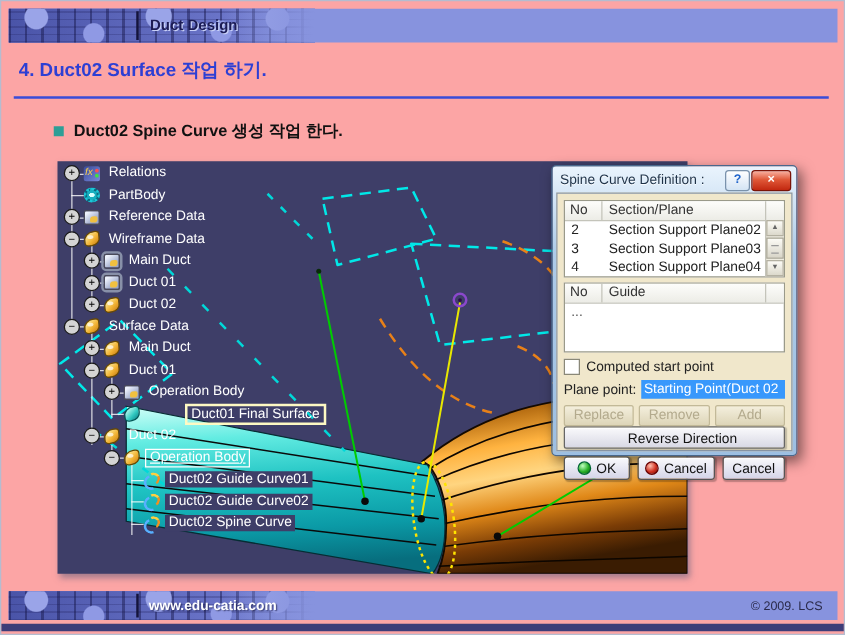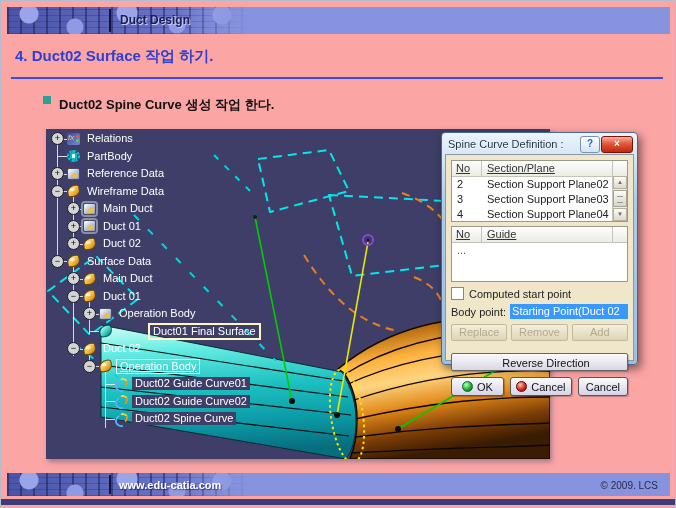--- a/index.html
+++ b/index.html
@@ -22,21 +22,21 @@
       linear-gradient(90deg,#4a54a8,#6a74c8 70%,#8793de);}
   .banner-fade{position:absolute;left:0;top:0;height:100%;width:245px;
     background:linear-gradient(90deg,transparent 70%,#8793de 100%);}
   .banner-divider{position:absolute;left:102px;top:2px;bottom:2px;width:2px;background:#14143c;}
   .banner-text{position:absolute;left:113px;top:0;line-height:27px;font-size:12px;font-weight:bold;
     color:#1c1c55;text-shadow:1px 1px 0 #c8d0f8;}
 
   
   .page-title{position:absolute;left:14px;top:46px;font-size:15px;font-weight:bold;color:#2d3fd4;}
   .title-rule{position:absolute;left:10px;top:76px;width:652px;height:2px;background:#3a4cd8;}
-  .bullet-row{position:absolute;left:42px;top:95px;display:flex;align-items:flex-start;}
+  .bullet-row{position:absolute;left:42px;top:95px;display:flex;align-items:center;}
   .bullet-sq{width:8px;height:8px;background:#2e9e96;margin-right:8px;flex:none;}
   .bullet-text{font-size:13px;font-weight:bold;color:#111;}
 
   
   .viewport{position:absolute;left:45px;top:128px;width:504px;height:330px;background:#3e3e68;
     overflow:hidden;box-shadow:2px 3px 5px rgba(90,90,120,.55);}
   .scene{position:absolute;left:0;top:0;}
 
   
   .tree{position:absolute;left:0;top:1px;width:280px;font-size:11px;color:#fff;}
@@ -89,21 +89,21 @@
   .dlg-close{position:absolute;right:4px;top:3px;width:30px;height:15px;border:1px solid #7a1408;
     border-radius:3px;background:linear-gradient(#f8b0a0,#e05838 45%,#c22810);color:#fff;font-weight:bold;
     text-align:center;line-height:13px;font-size:10px;cursor:default;}
   .dlg-client{position:absolute;left:3px;right:3px;top:21px;bottom:3px;background:#f0e7cb;
     border:1px solid #8a98a8;padding:5px;box-sizing:border-box;}
 
   .lst{position:relative;background:#fff;border:1px solid #9a9a8a;box-sizing:border-box;}
   .lst.sections{height:62px;margin-bottom:4px;}
   .lst.guides{height:56px;margin-bottom:5px;}
   .lhead{display:flex;height:15px;background:linear-gradient(#fdfdfb,#ecece6);
-    border-bottom:1px solid #c4c4ba;color:#333;text-decoration:underline;}
+    border-bottom:1px solid #c4c4ba;color:#333;}
   .lhead .c1{width:25px;border-right:1px solid #c4c4ba;padding-left:4px;line-height:15px;flex:none;}
   .lhead .c2{flex:1;border-right:1px solid #c4c4ba;padding-left:5px;line-height:15px;}
   .lhead .c3{width:14px;flex:none;}
   .lrow{display:flex;height:15px;color:#222;}
   .lrow .c1{width:25px;padding-left:5px;line-height:15px;flex:none;}
   .lrow .c2{flex:1;padding-left:5px;line-height:15px;}
   .scrollbar{position:absolute;right:0;top:15px;bottom:0;width:14px;background:#efece0;
     border-left:1px solid #c4c4ba;}
   .sbtn{position:absolute;left:0;right:0;height:13px;background:linear-gradient(#fcfbf6,#dcd9cc);
     border:1px solid #b4b1a2;box-sizing:border-box;color:#666;font-size:6px;text-align:center;line-height:11px;}
@@ -114,21 +114,21 @@
   .sthumb::after{content:"";position:absolute;left:3px;right:3px;top:5px;height:5px;
     border-top:1px solid #999;border-bottom:1px solid #999;}
   .guide-body{flex:1;color:#555;padding:1px 0 0 5px;line-height:13px;}
 
   .chk-row{display:flex;align-items:center;margin:3px 0 4px 0;color:#222;}
   .chk-box{width:11px;height:11px;background:#fff;border:1px solid #8a8878;margin-right:5px;flex:none;}
   .sp-row{display:flex;align-items:center;margin-bottom:5px;color:#222;}
   .sp-label{margin-right:4px;flex:none;}
   .sp-value{background:#3898fc;color:#fff;height:15px;line-height:15px;padding:0 2px;
     flex:1;overflow:hidden;white-space:nowrap;}
-  .dis-row{display:flex;gap:4px;margin-bottom:12px;}
+  .dis-row{display:flex;gap:4px;margin-bottom:0;}
   .dis-btn{flex:1;height:17px;line-height:15px;text-align:center;color:#b3aa8d;
     background:linear-gradient(#f4efdd,#ddd5b8);border:1px solid #c2b998;border-radius:2px;box-sizing:border-box;}
   .reverse-btn{display:block;width:100%;height:18px;line-height:16px;text-align:center;color:#111;
     background:linear-gradient(#fafafc,#d8d8e4);border:1px solid #666;border-radius:2px;box-sizing:border-box;
     font-size:11px;font-family:inherit;box-shadow:inset 0 1px 0 #fff,1px 1px 1px rgba(0,0,0,.2);padding-left:19px;}
   .btm-row{display:flex;gap:6px;margin-top:6px;}
   .btm-btn{display:inline-flex;align-items:center;justify-content:center;gap:4px;height:19px;
     background:linear-gradient(#fafafc,#d4d4e8);border:1px solid #555;border-radius:3px;color:#111;
     font-size:11px;font-family:inherit;box-sizing:border-box;box-shadow:inset 0 1px 0 #fff,1px 1px 1px rgba(0,0,0,.25);}
   .btn-ok{width:58px;}.btn-cancel{width:62px;}.btn-preview{width:55px;}
@@ -409,21 +409,21 @@
         </div>
         <div class="guide-body" id="guide-rows">...</div>
       </div>
 
       <div class="chk-row">
         <span class="chk-box"></span>
         <span>Computed start point</span>
       </div>
 
       <div class="sp-row">
-        <span class="sp-label">Body point:</span>
+        <span class="sp-label">Plane point:</span>
         <span class="sp-value">Starting Point(Duct 02</span>
       </div>
 
       <div class="dis-row" id="disabled-buttons">
           <div class="dis-btn">Replace</div>
           <div class="dis-btn">Remove</div>
           <div class="dis-btn">Add</div>
         </div>
 
       <button class="reverse-btn">Reverse Direction</button>

